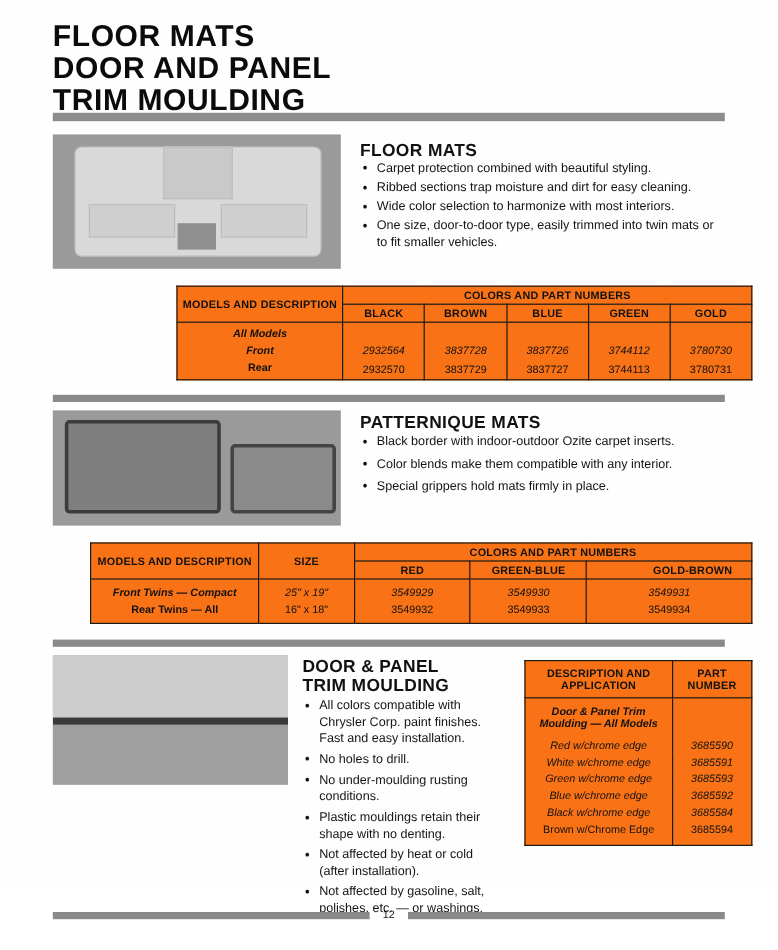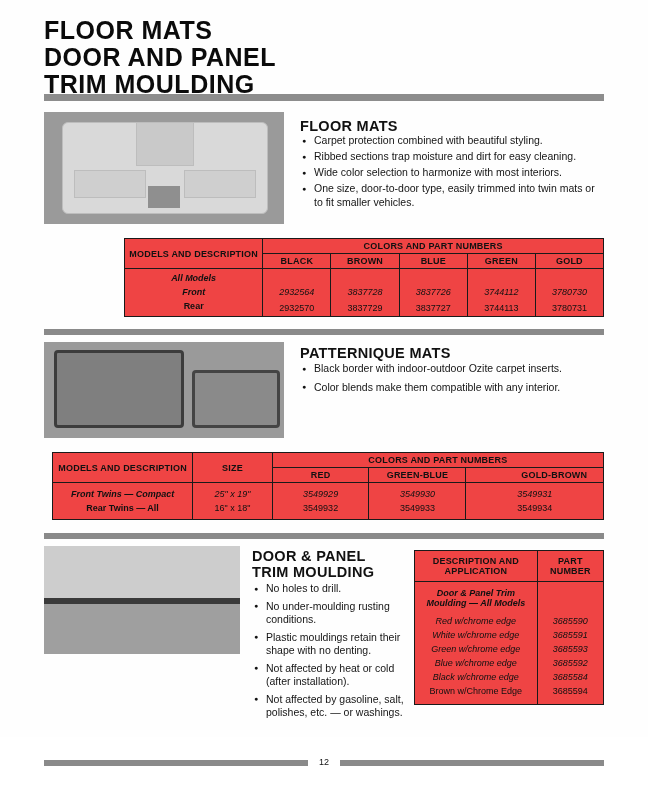--- a/index.html
+++ b/index.html
@@ -97,21 +97,22 @@
     position: absolute;
     background: #d9d9d9;
     border: 1px solid #bdbdbd;
   }
 
   
   table.spec {
     position: absolute;
     border-collapse: collapse;
     font-size: 9px;
-    background: #ef4444;
+    background: #f97316;
+    margin-left: 23px;
   }
   table.spec td, table.spec th {
     border: 1px solid #1a1a1a;
     padding: 2px 4px;
     text-align: center;
     vertical-align: middle;
     font-weight: normal;
   }
   table.spec th {
     font-weight: bold;
@@ -206,20 +207,21 @@
 
   <div class="photo" style="left:44px; top:342px; width:240px; height:96px;">
     <div class="mat-shape" style="left:10px; top:8px; width:124px; height:72px; background:#7f7f7f; border:3px solid #3c3c3c; border-radius:4px;"></div>
     <div class="mat-shape" style="left:148px; top:28px; width:82px; height:52px; background:#8a8a8a; border:3px solid #444; border-radius:4px;"></div>
   </div>
 
   <div class="sec-head" style="left:300px; top:345px;">PATTERNIQUE MATS</div>
   <div class="bullets" style="left:302px; top:362px; width:290px;">
     <div class="li" style="margin-bottom:5px;">Black border with indoor-outdoor Ozite carpet inserts.</div>
     <div class="li" style="margin-bottom:5px;">Color blends make them compatible with any interior.</div>
+    <div class="li" style="margin-bottom:5px;">Special grippers hold mats firmly in place.</div>
   </div>
 
   <table class="spec" style="left:52px; top:452px; width:552px;">
     <tbody>
         <tr>
       <th rowspan="2" style="width:152px;">MODELS AND DESCRIPTION</th>
       <th rowspan="2" style="width:86px;">SIZE</th>
       <th colspan="3">COLORS AND PART NUMBERS</th>
     </tr>
     <tr>
@@ -250,20 +252,21 @@
     <div class="mat-shape" style="left:0; top:0; width:196px; height:52px; background:#cdcdcd; border:none;"></div>
     <div class="mat-shape" style="left:0; top:52px; width:196px; height:6px; background:#3a3a3a; border:none;"></div>
     <div class="mat-shape" style="left:0; top:58px; width:196px; height:50px; background:#9f9f9f; border:none;"></div>
   </div>
 
   <div class="sec-head two-line" style="left:252px; top:548px;">
     <div>DOOR &amp; PANEL</div>
     <div>TRIM MOULDING</div>
   </div>
   <div class="bullets tight" style="left:254px; top:582px; width:150px;">
+    <div class="li">All colors compatible with Chrysler Corp. paint finishes. Fast and easy installation.</div>
     <div class="li">No holes to drill.</div>
     <div class="li">No under-moulding rusting conditions.</div>
     <div class="li">Plastic mouldings retain their shape with no denting.</div>
     <div class="li">Not affected by heat or cold (after installation).</div>
     <div class="li">Not affected by gasoline, salt, polishes, etc. — or washings.</div>
   </div>
 
   <table class="spec" style="left:414px; top:550px; width:190px;">
     <tbody>
         <tr>

